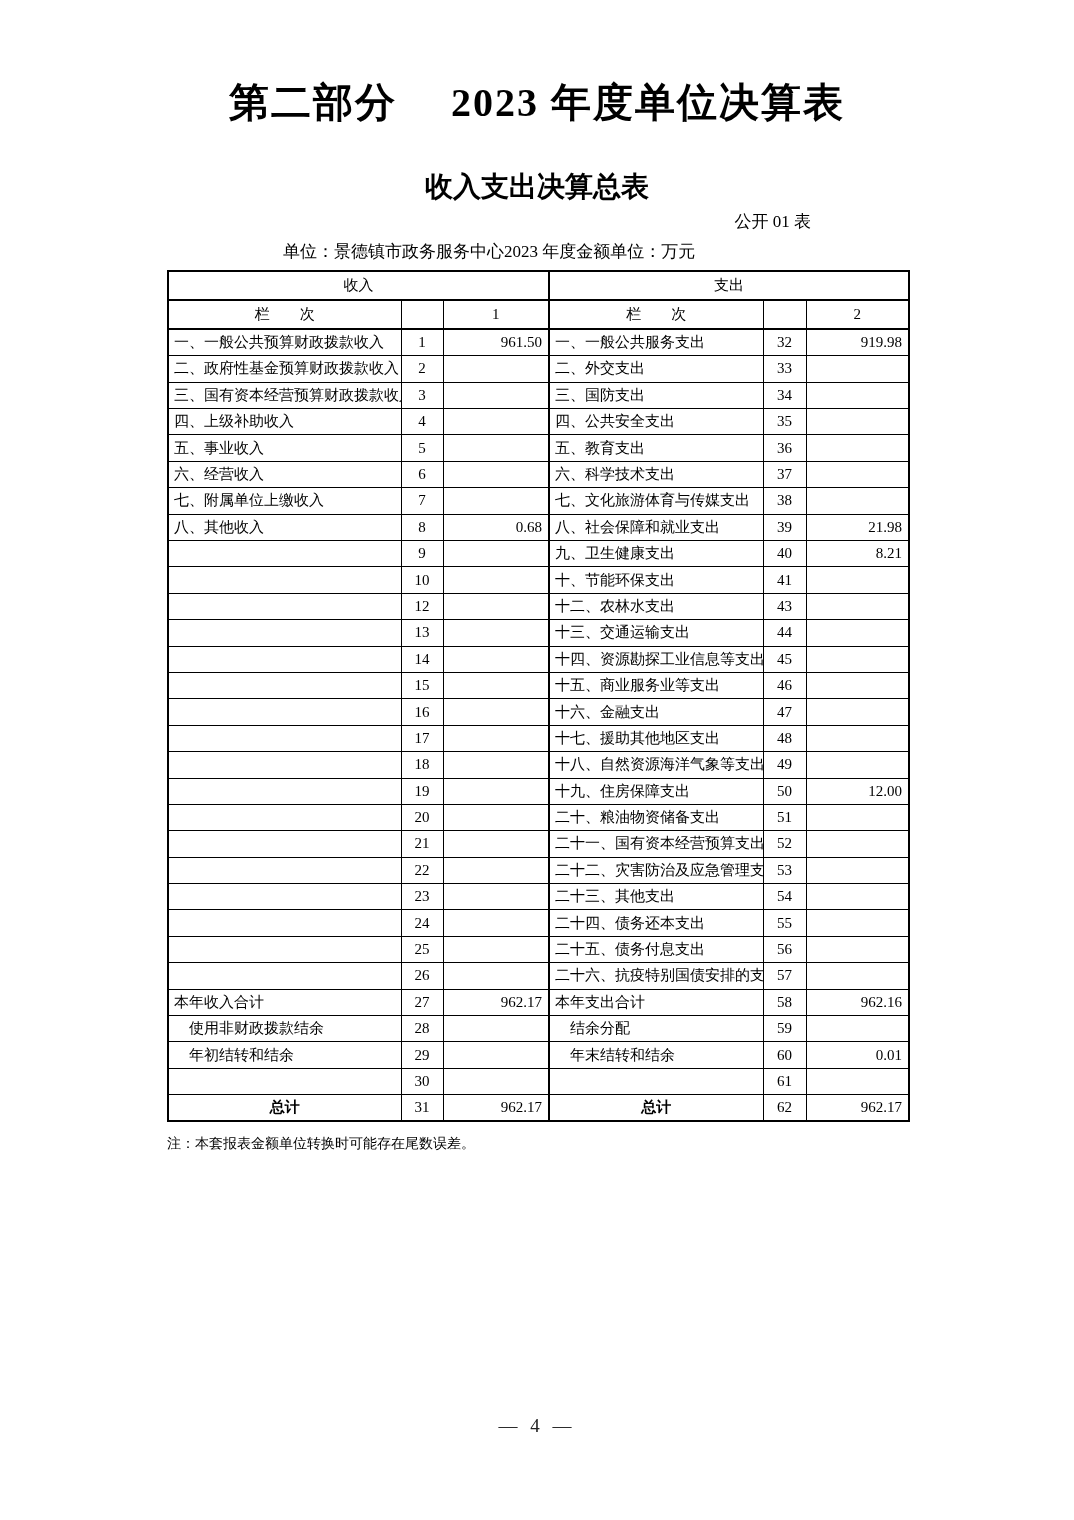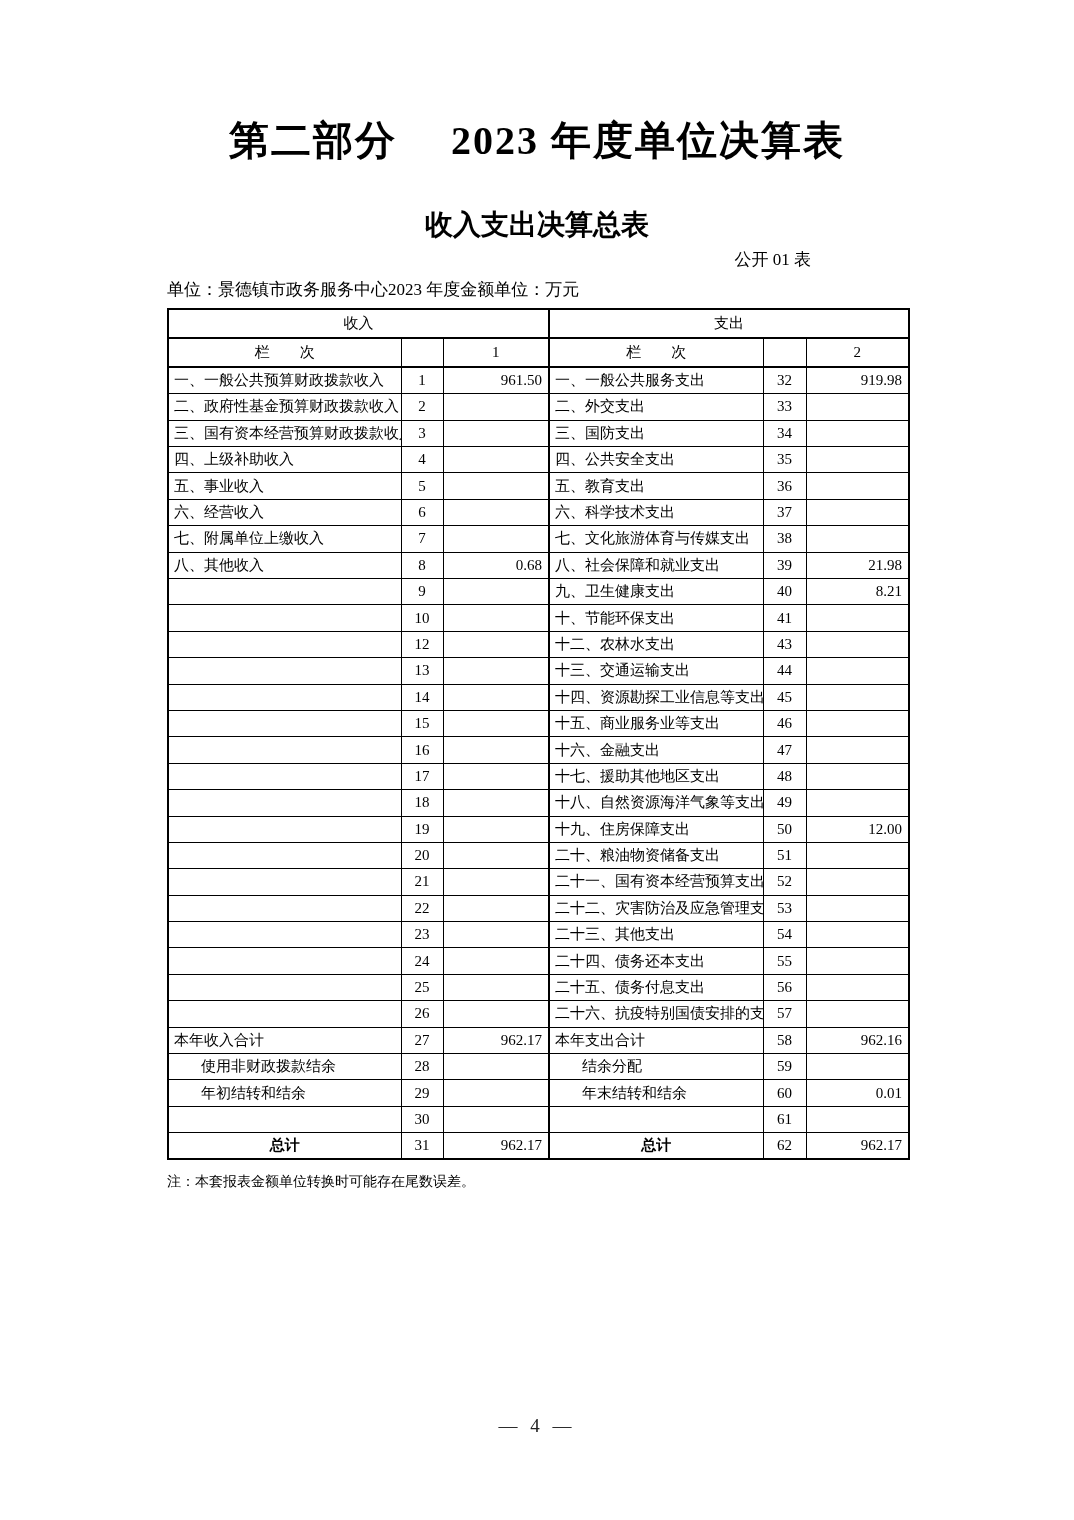--- a/index.html
+++ b/index.html
@@ -6,21 +6,21 @@
   html,body { background:#e8e8e8; }
   .page {
     position:relative;
     width:1074px; height:1520px;
     background:#ffffff;
     color:#000;
     font-family:"Liberation Serif","DejaVu Serif",serif;
     overflow:hidden;
   }
   .part-title {
-    padding-top:118px;
+    padding-top:80px;
     text-align:center;
     font-size:40px;
     font-weight:bold;
     line-height:1.15;
     letter-spacing:2px;
   }
   .table-title {
     margin-top:44px;
     text-align:center;
     font-size:28px;
@@ -33,21 +33,21 @@
   }
   .public-label {
     margin-top:8px;
     text-align:right;
     font-size:17px;
     line-height:1.2;
   }
   .meta-line {
     margin-top:10px;
     display:flex;
-    justify-content:flex-start;
+    justify-content:center;
     align-items:baseline;
     font-size:17px;
     line-height:1.2;
   }
   table.summary {
     margin-top:8px;
     width:741px;
     table-layout:fixed;
     border-collapse:collapse;
     border:2px solid #000;
@@ -58,21 +58,21 @@
     font-weight:normal;
     overflow:hidden;
     white-space:nowrap;
   }
   table.summary thead tr { height:29px; }
   table.summary thead tr.sec-row th { border-bottom:2px solid #000; }
   table.summary thead tr.col-row th { border-bottom:2px solid #000; }
   table.summary thead tr.idx-row th { border-bottom:2px solid #000; }
   table.summary tbody tr { height:26.4px; }
   td.item { text-align:left; padding-left:5px; }
-  td.item.ind { padding-left:32px; }
+  td.item.ind { padding-left:20px; }
   td.item.total { text-align:center; padding-left:0; font-weight:bold; }
   td.no { text-align:center; }
   td.amt { text-align:right; padding-right:6px; }
   .hd { border-left:2px solid #000 !important; }
   .note {
     margin-top:13px;
     font-size:14px;
     line-height:1.3;
   }
   .page-number {

